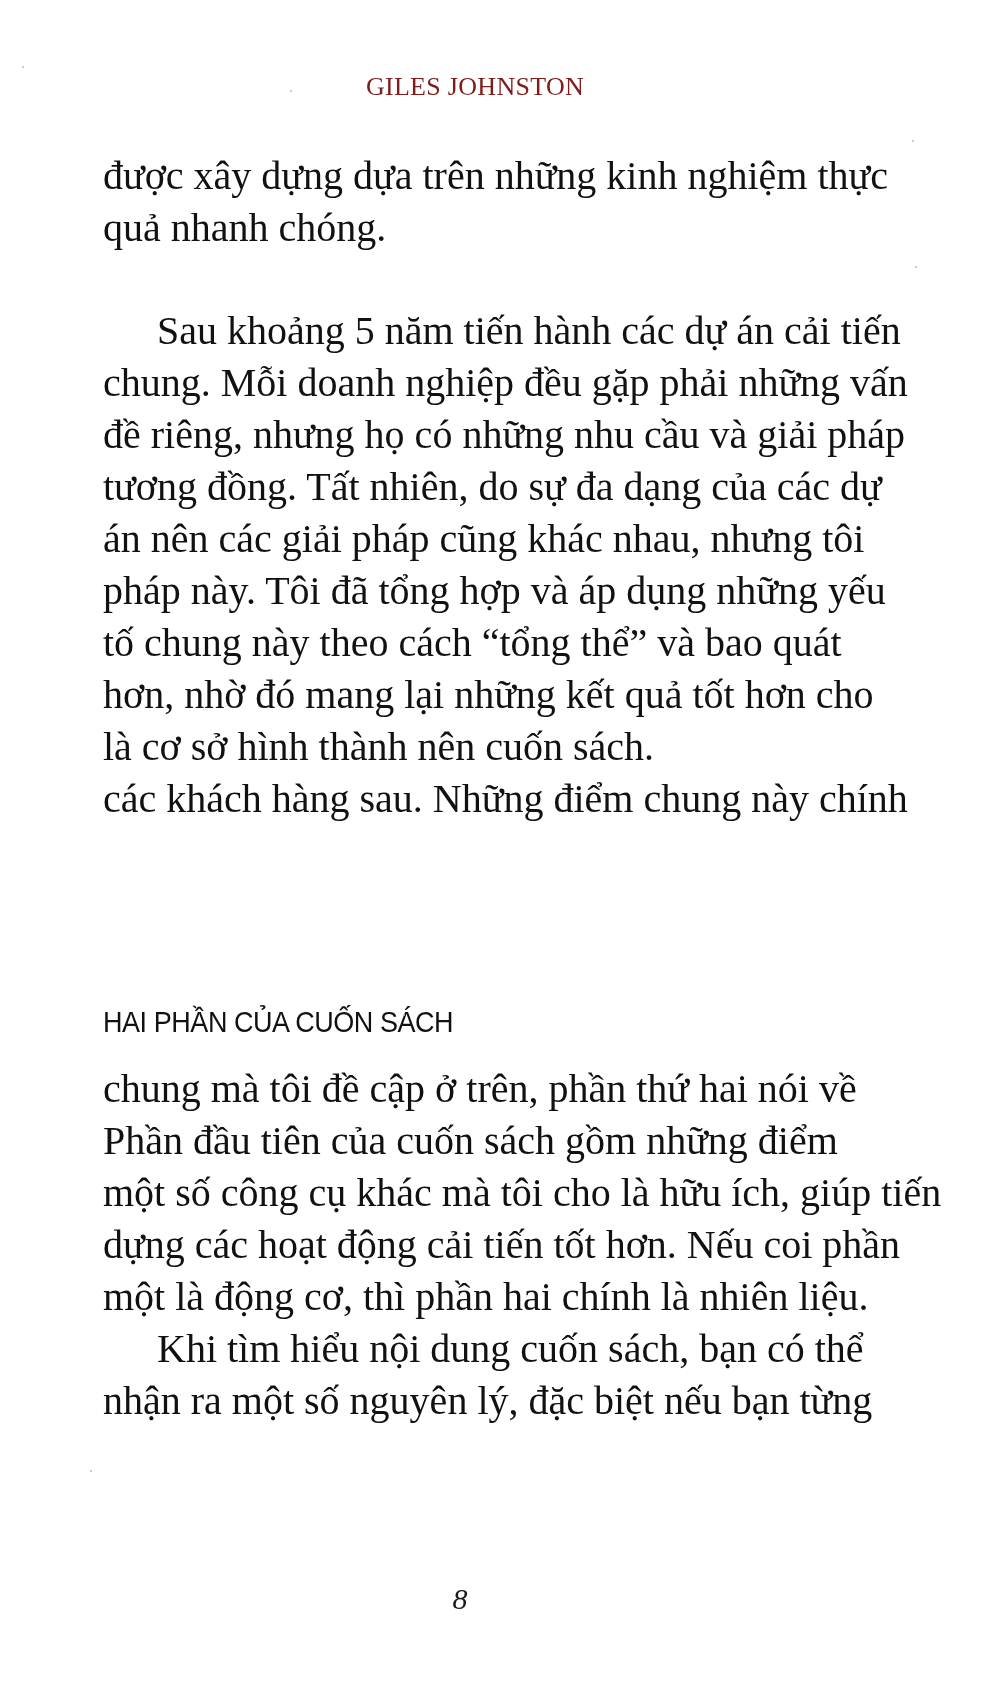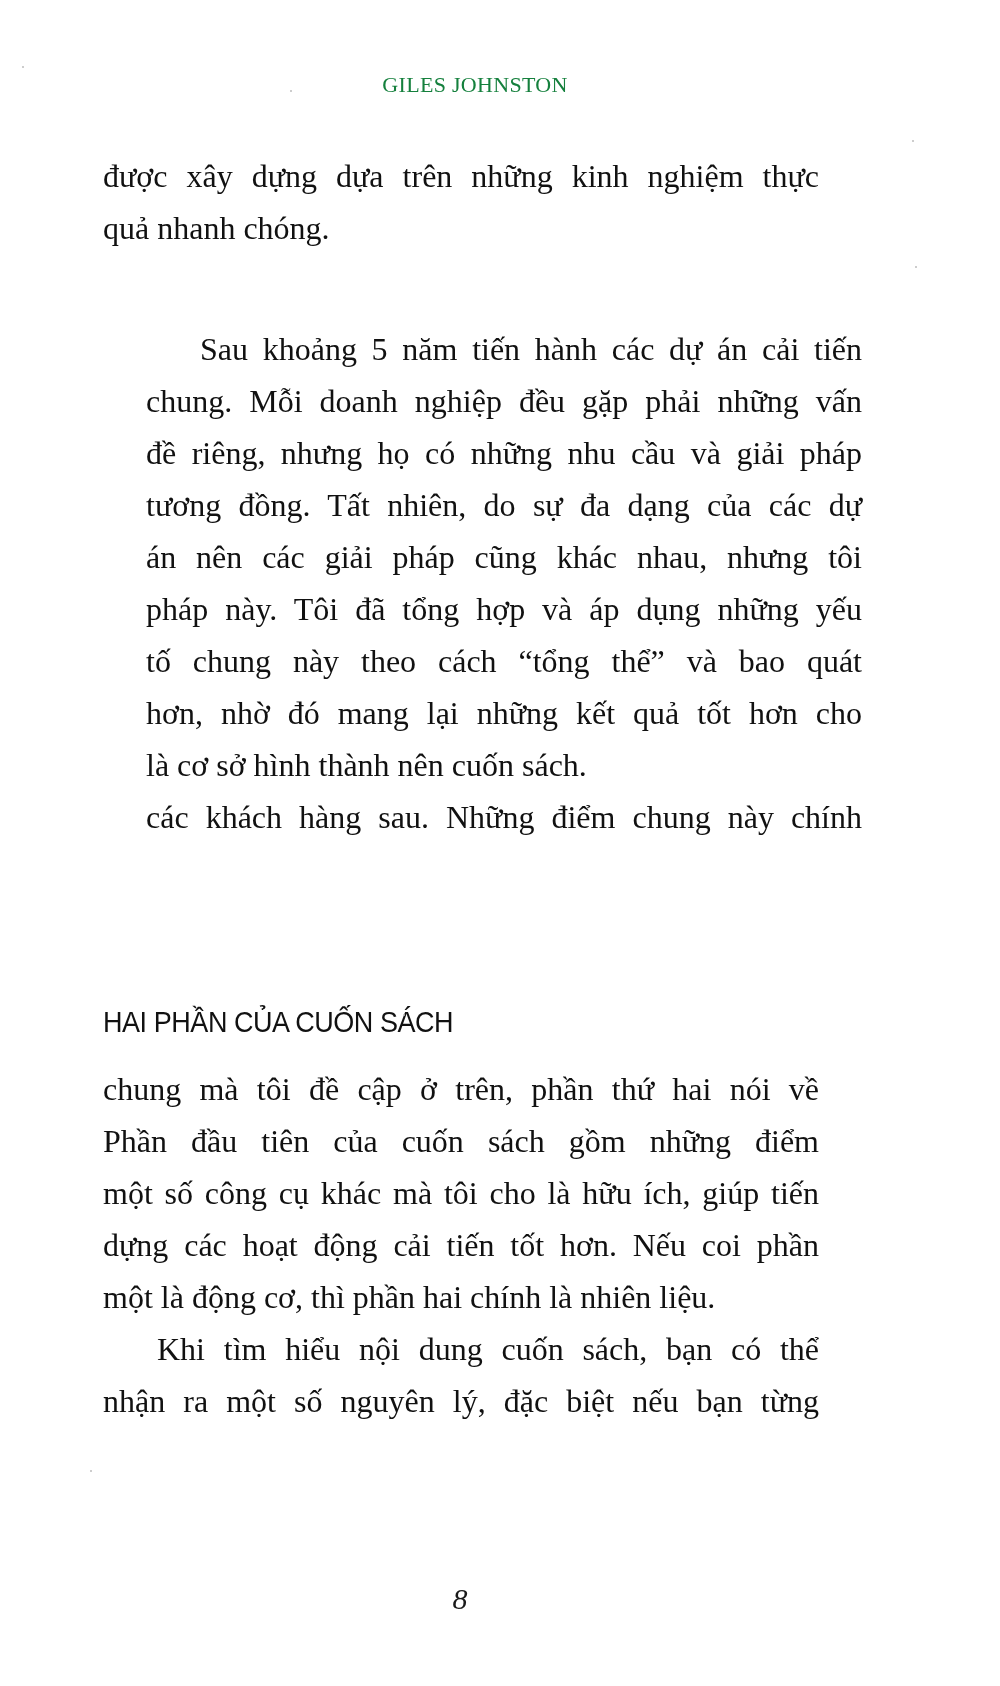--- a/index.html
+++ b/index.html
@@ -14,34 +14,34 @@
       overflow: hidden;
       color: #111111;
       font-family: "Liberation Serif", "DejaVu Serif", serif;
     }
     .running-head {
       position: absolute;
       top: 72px;
       left: 0;
       width: 950px;
       text-align: center;
-      font-size: 22px;
+      font-size: 26px;
       letter-spacing: 0.3px;
-      color: #15803d;
+      color: #7f1d1d;
     }
     .text-block {
       position: absolute;
       left: 103px;
       width: 716px;
     }
     .line {
       display: block;
       height: 52px;
       line-height: 52px;
-      font-size: 32px;
+      font-size: 40px;
       white-space: nowrap;
       text-align: justify;
       text-align-last: justify;
     }
     .line.last {
       text-align-last: left;
     }
     .line.indent {
       padding-left: 54px;
     }
@@ -80,21 +80,21 @@
 
 <div>
 
   <div class="running-head">GILES JOHNSTON</div>
 
   <div class="text-block" style="top:150px;">
     <span class="line">được xây dựng dựa trên những kinh nghiệm thực</span>
     <span class="line last">quả nhanh chóng.</span>
   </div>
 
-  <div class="text-block" style="top:323px;margin-left:43px;">
+  <div class="text-block" style="top:305px;">
     <span class="line indent">Sau khoảng 5 năm tiến hành các dự án cải tiến</span>
     <span class="line">chung. Mỗi doanh nghiệp đều gặp phải những vấn</span>
     <span class="line">đề riêng, nhưng họ có những nhu cầu và giải pháp</span>
     <span class="line">tương đồng. Tất nhiên, do sự đa dạng của các dự</span>
     <span class="line">án nên các giải pháp cũng khác nhau, nhưng tôi</span>
     <span class="line">pháp này. Tôi đã tổng hợp và áp dụng những yếu</span>
     <span class="line">tố chung này theo cách “tổng thể” và bao quát</span>
     <span class="line">hơn, nhờ đó mang lại những kết quả tốt hơn cho</span>
     <span class="line last">là cơ sở hình thành nên cuốn sách.</span>
     <span class="line">các khách hàng sau. Những điểm chung này chính</span>

